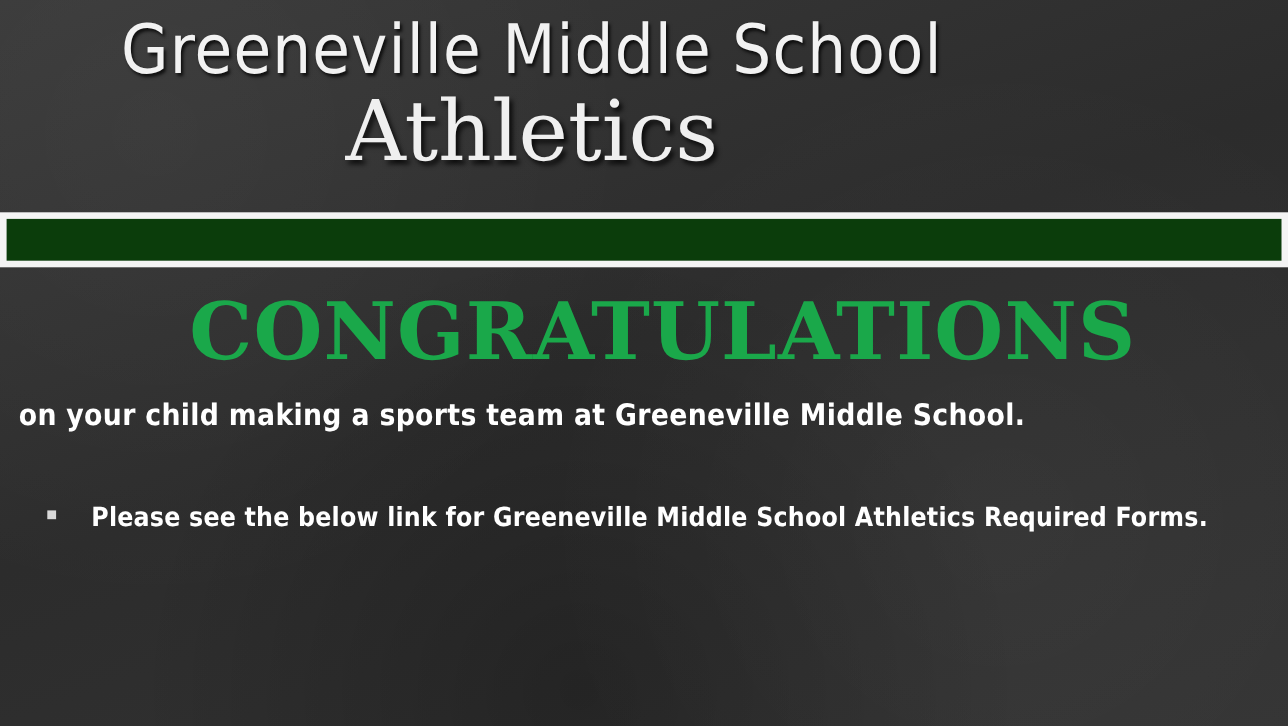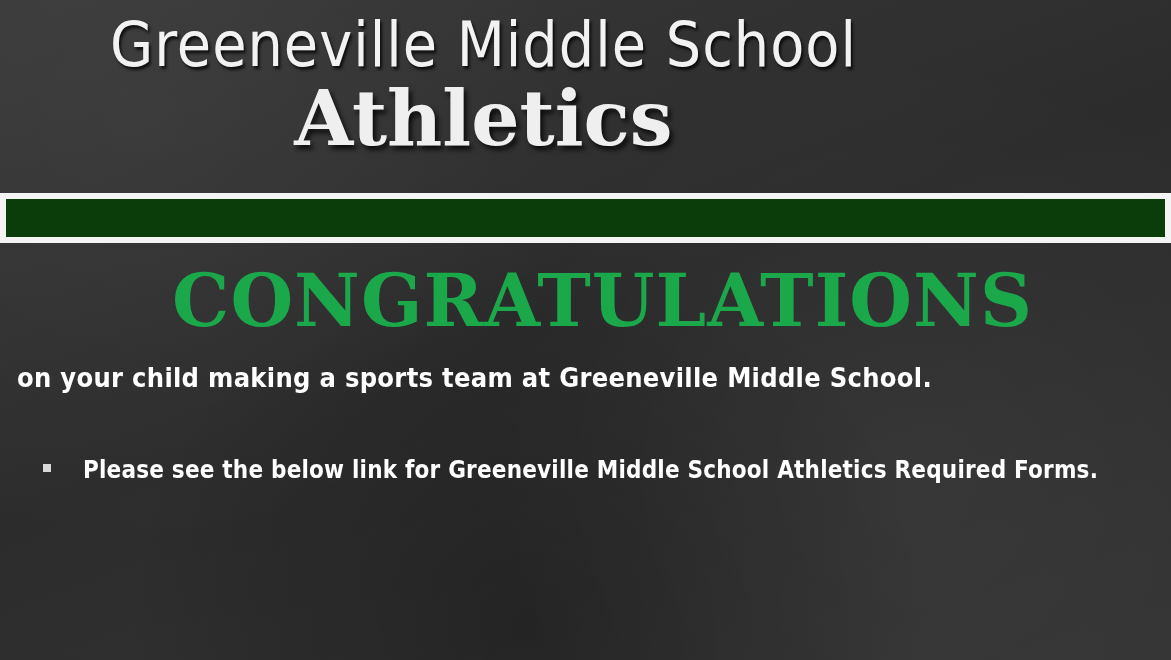--- a/index.html
+++ b/index.html
@@ -48,21 +48,21 @@
     text-shadow: 2px 3px 3px rgba(0,0,0,0.75);
     line-height: 1.05;
     white-space: nowrap;
   }
 
   .title-line2 {
     margin: 0;
     padding-top: 2px;
     font-family: "DejaVu Serif", "Liberation Serif", serif;
     font-size: 76px;
-    font-weight: 700;
+    font-weight: 400;
     color: #efefef;
     text-shadow: 3px 4px 5px rgba(0,0,0,0.8);
     line-height: 1.05;
     white-space: nowrap;
   }
 
   .band-wrap {
     position: absolute;
     left: 0;
     top: 193px;

